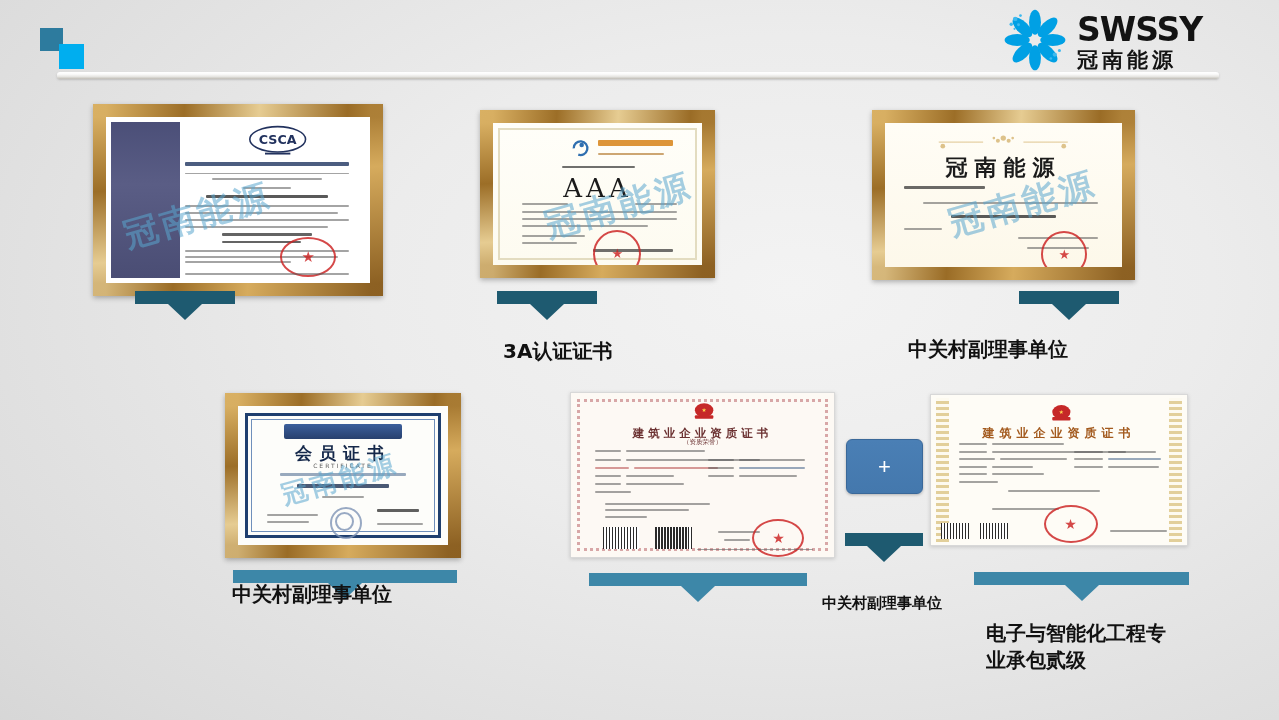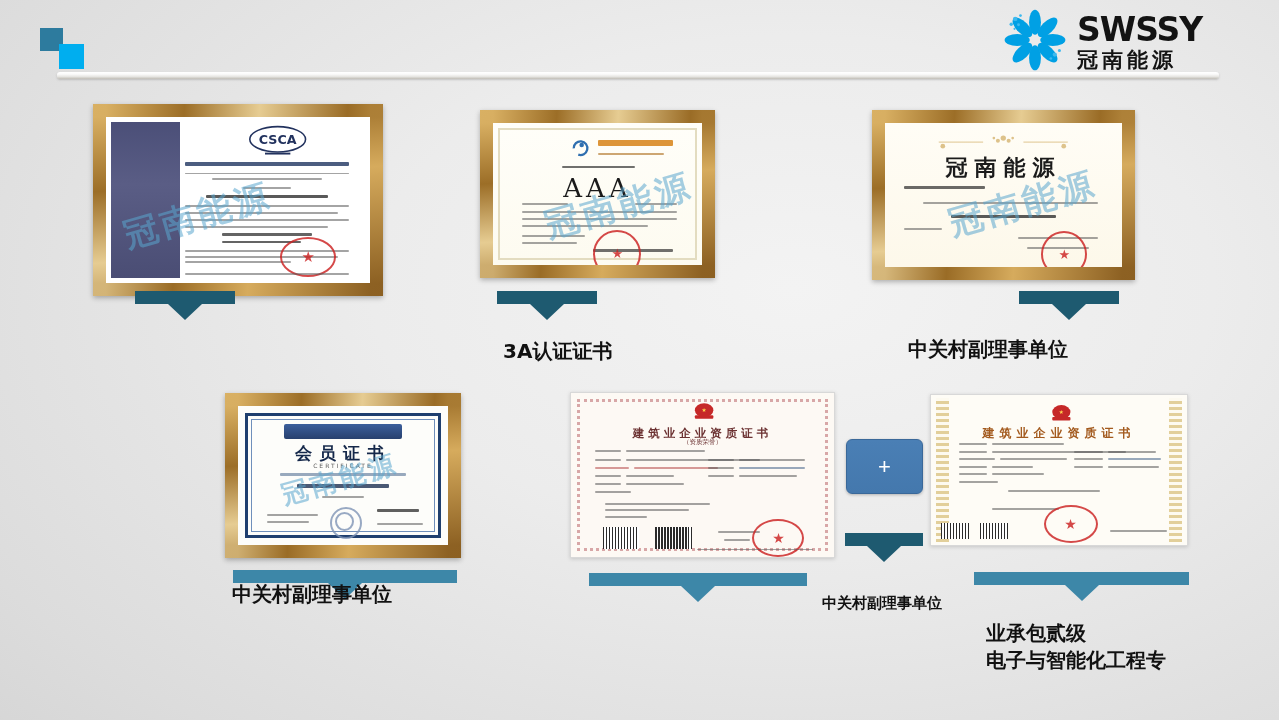--- a/index.html
+++ b/index.html
@@ -363,17 +363,17 @@
       <div style="position:absolute;left:4%;top:85%;width:11%;height:11%;background:repeating-linear-gradient(90deg,#2b2b2b 0 1.5px,#fff 1.5px 3px),repeating-linear-gradient(0deg,#2b2b2b 0 1.5px,transparent 1.5px 3px);"></div>
       <div style="position:absolute;left:19%;top:85%;width:11%;height:11%;background:repeating-linear-gradient(90deg,#2b2b2b 0 1.5px,#fff 1.5px 3px),repeating-linear-gradient(0deg,#2b2b2b 0 1.5px,transparent 1.5px 3px);"></div>
       <div class="tl" style="left:70%;top:90%;width:22%;"></div>
     </div>
   </div>
   <div class="arrow" style="left:974px;top:572px;width:215px;">
     <div class="bar" style="background:#3d87a8;"></div>
     <div class="tip" style="border-top:16px solid #3d87a8;"></div>
   </div>
   <div class="caption" style="left:986px;top:620px;">
+    <div>电子与智能化工程专</div>
     <div>业承包贰级</div>
-    <div>电子与智能化工程专</div>
   </div>
 
 </div>
 
 </body></html>

